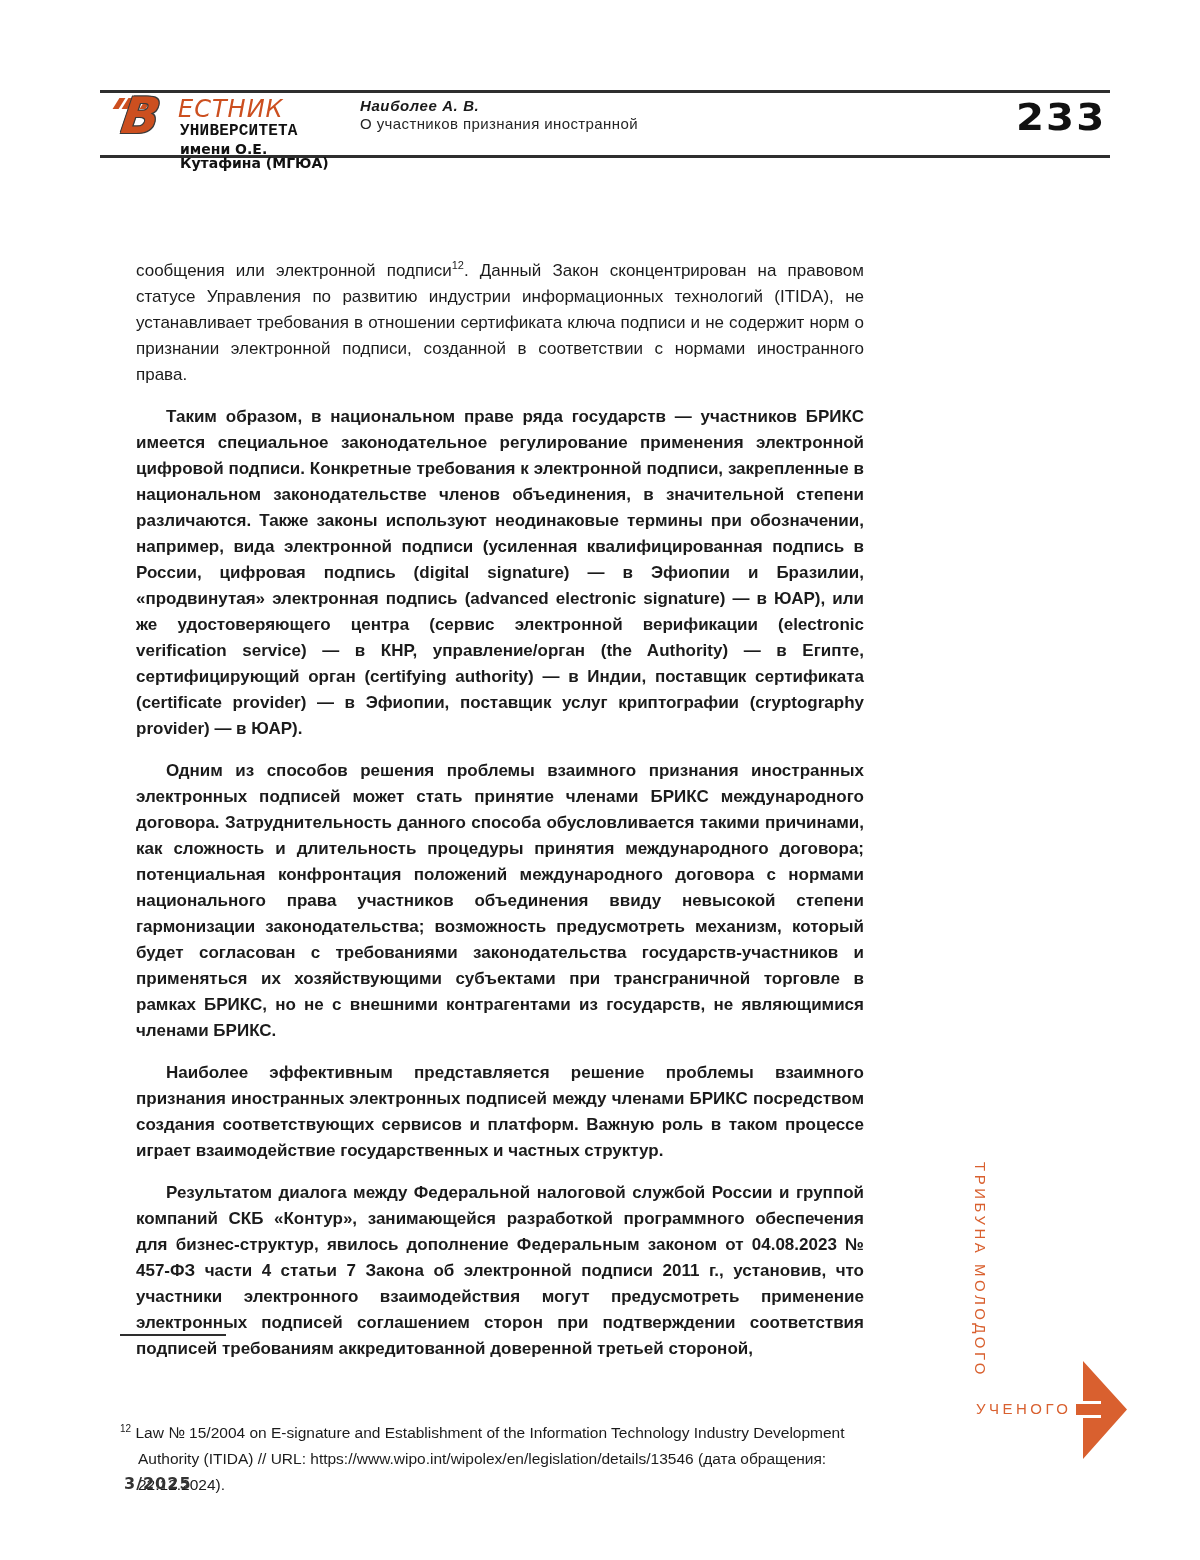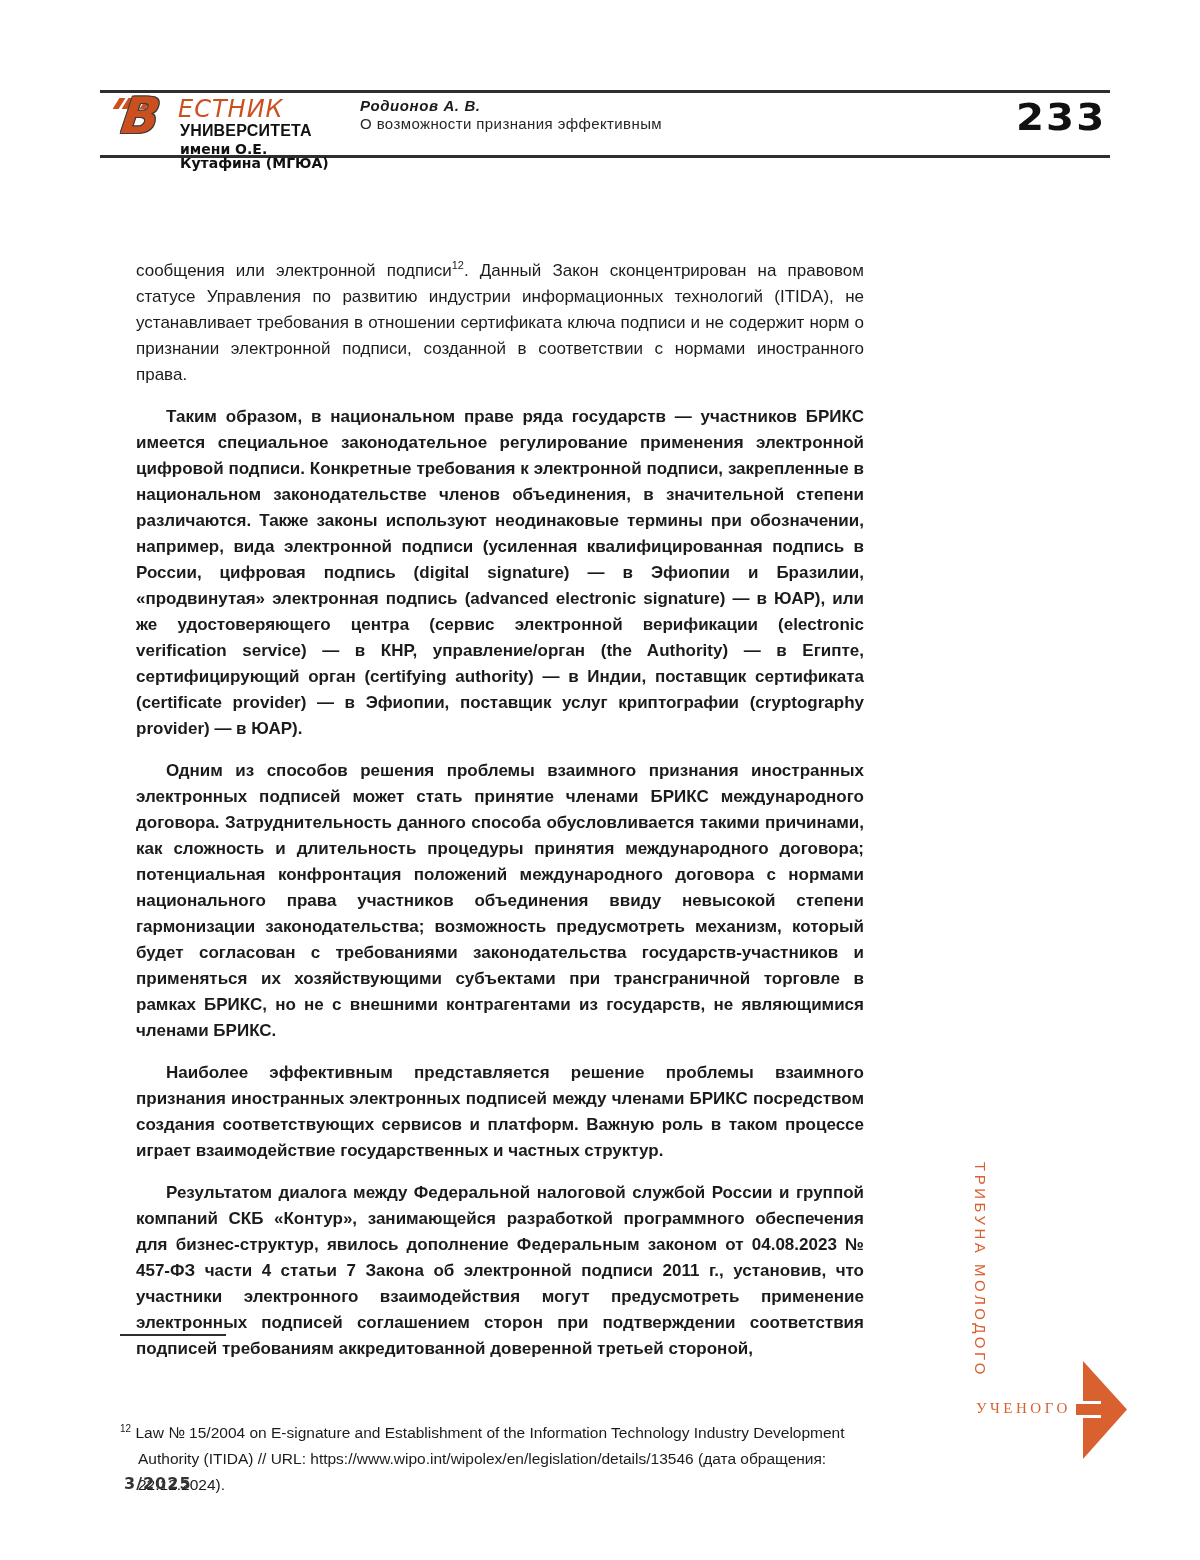--- a/index.html
+++ b/index.html
@@ -38,21 +38,21 @@
     transform: skewX(-8deg);
   }
   .logo-word {
     position: absolute; left: 64px; top: 2px;
     font-family: "DejaVu Sans", sans-serif;
     font-size: 24px; font-weight: normal; font-style: italic;
     letter-spacing: 1px; color: #cc4f1f; line-height: 1;
   }
   .logo-line2 {
     position: absolute; left: 66px; top: 28px;
-    font-family: Liberation Sans, sans-serif;
+    font-family: Liberation Mono, monospace;
     font-size: 16px; font-weight: bold; color: #111; line-height: 1; letter-spacing: 0.2px;
   }
   .logo-line3 {
     position: absolute; left: 66px; top: 47px;
     font-family: "DejaVu Sans", sans-serif;
     font-size: 14px; font-weight: bold; color: #111; line-height: 1;
   }
   .running-head {
     position: absolute; left: 260px; top: 4px; width: 520px;
     font-size: 15px; line-height: 18px; color: #262626; letter-spacing: 0.4px;
@@ -93,21 +93,21 @@
 
   
   .sidebar { position: absolute; left: 960px; top: 1160px; width: 190px; height: 310px; }
   .sidebar-vertical {
     position: absolute; left: 12px; top: 2px; height: 238px;
     writing-mode: vertical-rl; text-orientation: mixed;
     font-size: 15px; letter-spacing: 3.5px; color: #d9602f; white-space: nowrap;
   }
   .sidebar-horizontal {
     position: absolute; left: 16px; top: 240px;
-    font-size: 15px; letter-spacing: 3.5px; color: #d9602f; white-space: nowrap; font-family: Liberation Serif, serif;
+    font-size: 15px; letter-spacing: 3.5px; color: #d9602f; white-space: nowrap;
   }
   .sidebar-arrow { position: absolute; left: 116px; top: 200px; }
 
   
   .footer-issue {
     position: absolute; left: 124px; top: 1474px;
     font-family: "DejaVu Sans", sans-serif;
     font-size: 16px; font-weight: bold; letter-spacing: 1px; color: #333;
   }
 </style>
@@ -123,22 +123,22 @@
           <i></i>
           <i></i>
           <i></i>
         </div>
       <div class="logo-initial">В</div>
       <div class="logo-word">ЕСТНИК</div>
       <div class="logo-line2">УНИВЕРСИТЕТА</div>
       <div class="logo-line3">имени О.Е. Кутафина (МГЮА)</div>
     </div>
     <div class="running-head">
-      <div class="author">Родионов А. В.</div>
-      <div>О возможности признания эффективным</div>
+      <div class="author">Наиболее А. В.</div>
+      <div>О участников признания иностранной</div>
     </div>
     <div class="folio">233</div>
   </header>
 
   <main class="article">
       <p class=""><span>сообщения или электронной подписи</span><sup>12</sup><span>. Данный Закон сконцентрирован на правовом статусе Управления по развитию индустрии информационных технологий (ITIDA), не устанавливает требования в отношении сертификата ключа подписи и не содержит норм о признании электронной подписи, созданной в соответствии с нормами иностранного права.</span></p>
       <p class="indent"><span>Таким образом, в национальном праве ряда государств — участников БРИКС имеется специальное законодательное регулирование применения электронной цифровой подписи. Конкретные требования к электронной подписи, закрепленные в национальном законодательстве членов объединения, в значительной степени различаются. Также законы используют неодинаковые термины при обозначении, например, вида электронной подписи (усиленная квалифицированная подпись в России, цифровая подпись (digital signature) — в Эфиопии и Бразилии, «продвинутая» электронная подпись (advanced electronic signature) — в ЮАР), или же удостоверяющего центра (сервис электронной верификации (electronic verification service) — в КНР, управление/орган (the Authority) — в Египте, сертифицирующий орган (certifying authority) — в Индии, поставщик сертификата (certificate provider) — в Эфиопии, поставщик услуг криптографии (cryptography provider) — в ЮАР).</span></p>
       <p class="indent"><span>Одним из способов решения проблемы взаимного признания иностранных электронных подписей может стать принятие членами БРИКС международного договора. Затруднительность данного способа обусловливается такими причинами, как сложность и длительность процедуры принятия международного договора; потенциальная конфронтация положений международного договора с нормами национального права участников объединения ввиду невысокой степени гармонизации законодательства; возможность предусмотреть механизм, который будет согласован с требованиями законодательства государств-участников и применяться их хозяйствующими субъектами при трансграничной торговле в рамках БРИКС, но не с внешними контрагентами из государств, не являющимися членами БРИКС.</span></p>
       <p class="indent"><span>Наиболее эффективным представляется решение проблемы взаимного признания иностранных электронных подписей между членами БРИКС посредством создания соответствующих сервисов и платформ. Важную роль в таком процессе играет взаимодействие государственных и частных структур.</span></p>
       <p class="indent"><span>Результатом диалога между Федеральной налоговой службой России и группой компаний СКБ «Контур», занимающейся разработкой программного обеспечения для бизнес-структур, явилось дополнение Федеральным законом от 04.08.2023 № 457-ФЗ части 4 статьи 7 Закона об электронной подписи 2011 г., установив, что участники электронного взаимодействия могут предусмотреть применение электронных подписей соглашением сторон при подтверждении соответствия подписей требованиям аккредитованной доверенной третьей стороной,</span></p>

